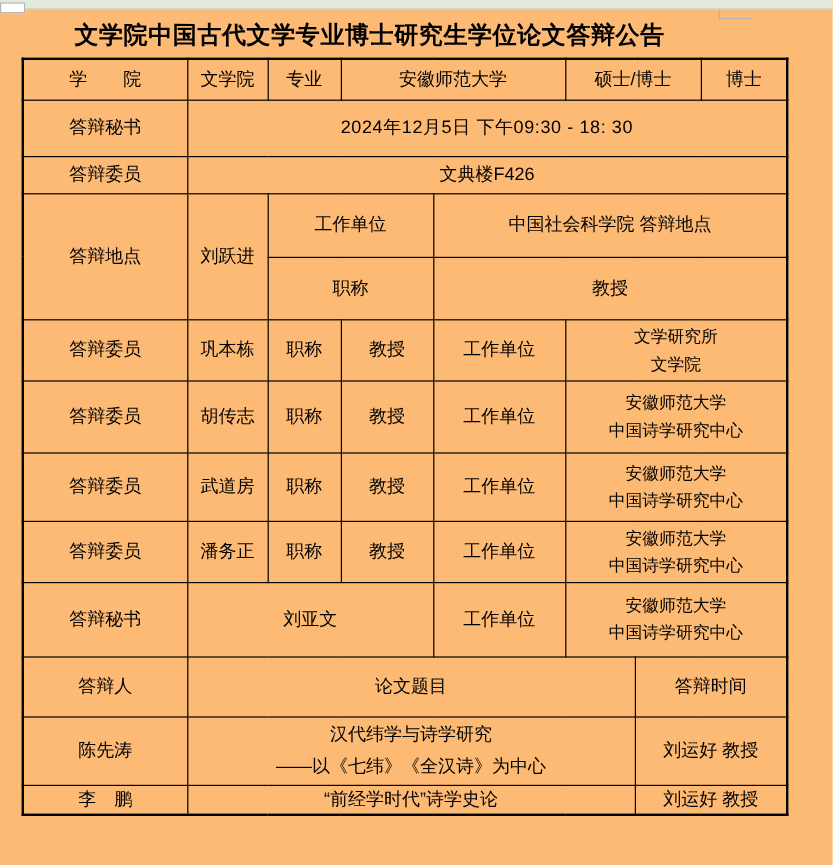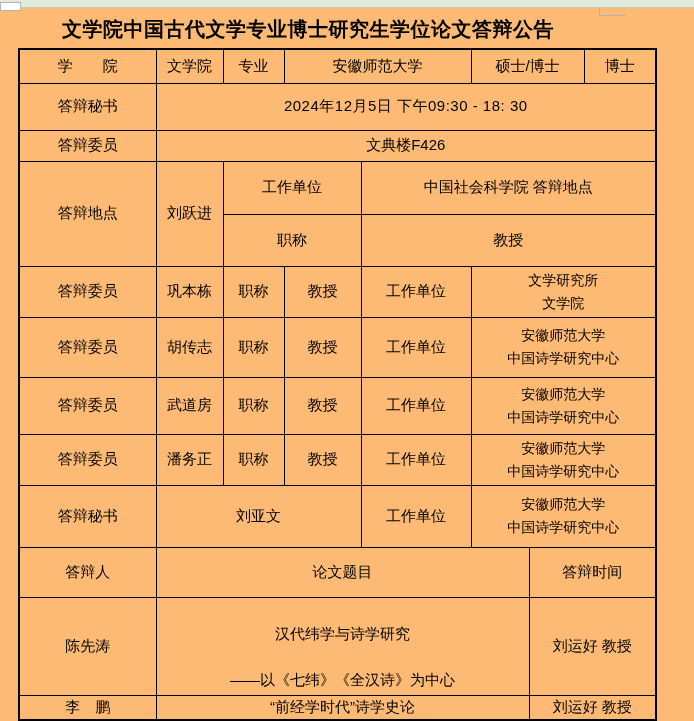--- a/index.html
+++ b/index.html
@@ -62,21 +62,21 @@
     text-align: center;
     vertical-align: middle;
     padding: 2px 3px;
     font-size: 15px;
     overflow: hidden;
   }
   td.lbl { font-weight: normal; }
   td.val { font-weight: normal; }
   td.date-cell { font-size: 16px; letter-spacing: 0.5px; }
   .two-line { font-size: 14px; line-height: 1.65; }
-  .thesis-line { line-height: 1.7; font-size: 15px; margin-top: 21px; }
+  .thesis-line { line-height: 1.7; font-size: 15px; }
 </style>
 </head>
 <body>
 
 <div class="screen">
 
   <div class="top-strip"></div>
   <div class="ruler-mark-left"></div>
   <div class="ruler-mark-right"></div>
 

